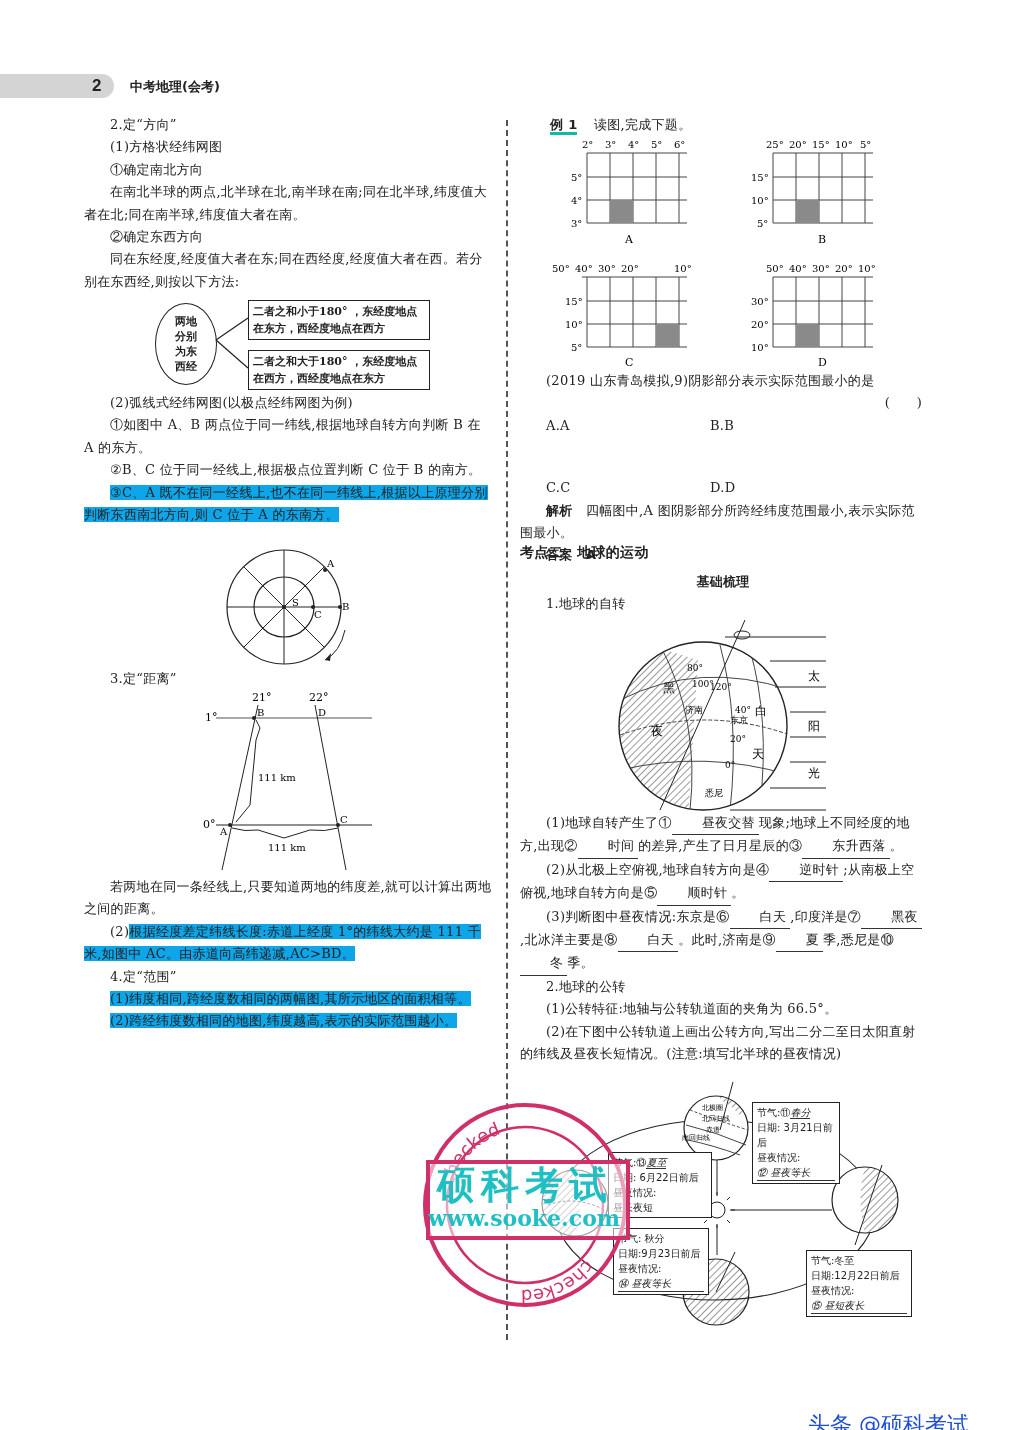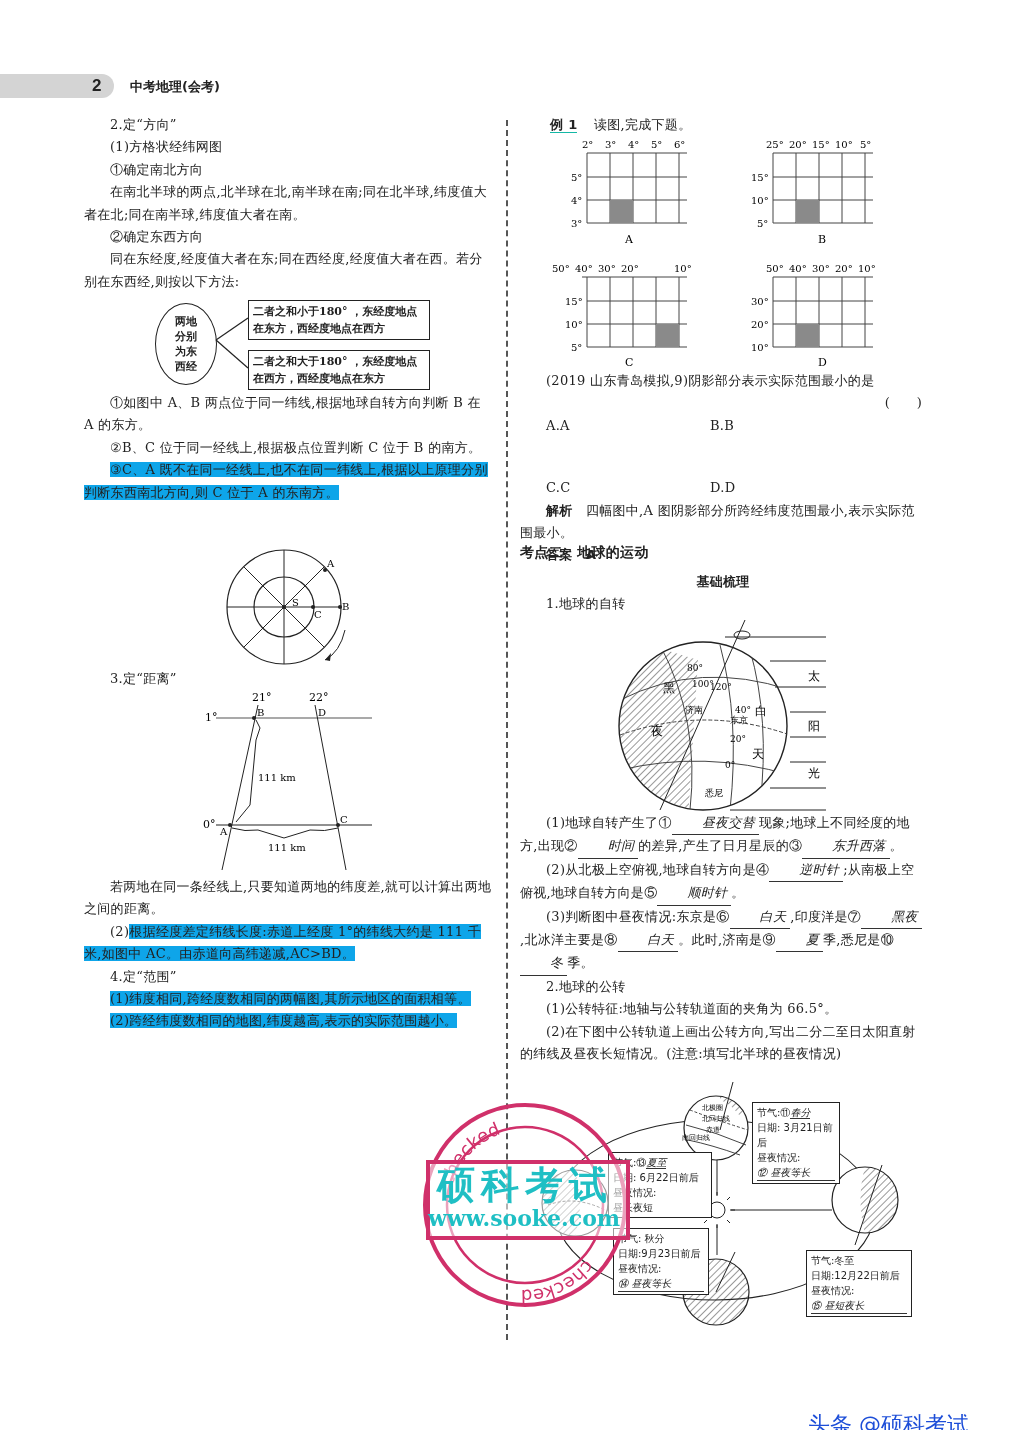--- a/index.html
+++ b/index.html
@@ -9,21 +9,21 @@
   .header-bar { left:0; top:74px; width:114px; height:24px; background:#d4d4d4; border-radius:0 12px 12px 0; }
   .page-num { left:92px; top:74px; font:bold 17px "Liberation Sans",sans-serif; line-height:24px; color:#222; }
   .book-title { left:130px; top:76px; font:bold 13px "DejaVu Sans",sans-serif; line-height:22px; }
   .col-divider { left:506px; top:120px; height:1220px; border-left:2px dashed #555; }
   .p { font-size:13px; line-height:22.4px; letter-spacing:0.3px; }
   .ind { text-indent:2em; }
   .hl { background:#0ea5e9; }
   .left-col { left:84px; width:408px; }
   .right-col { left:520px; width:406px; }
   .bold { font-weight:bold; font-family:"DejaVu Sans",sans-serif; }
-  .blank { display:inline-block; border-bottom:1px solid #333; padding:0 4px; font-style:italic; text-align:center; }
+  .blank { display:inline-block; border-bottom:1px solid #333; padding:0 4px; text-align:center; }
   .flow-oval { left:155px; top:303px; width:60px; height:80px; border:1.5px solid #222; border-radius:50%; text-align:center; font-size:11px; line-height:15px; font-weight:bold; }
   .flow-oval div { padding-top:10px; }
   .flow-box { width:172px; border:1.5px solid #222; font-size:11px; line-height:17px; padding:2px 4px; font-weight:bold; }
   svg { position:absolute; overflow:visible; }
   .stamp { left:420px; top:1100px; width:210px; height:210px; }
   .watermark-box { left:426px; top:1160px; width:196px; height:72px; border:4px solid #d0306a; background:rgba(255,255,255,0.55); }
   .wm-title { left:430px; top:1160px; width:190px; font:bold 38px "DejaVu Sans",sans-serif; color:#1fbfc4; letter-spacing:6px; text-align:center; }
   .wm-url { left:424px; top:1205px; width:200px; font:bold 22px "DejaVu Serif",serif; color:#1fbfc4; text-align:center; }
   .footer-mark { left:808px; top:1410px; font:22px "DejaVu Sans",sans-serif; color:#1d4ed8; }
   .info-box { border:1.2px solid #222; background:#fff; font-size:10px; line-height:15px; padding:2px 4px; font-family:"DejaVu Sans",sans-serif; }
@@ -56,20 +56,21 @@
   </div>
 </div>
 <svg style="left:0;top:0;width:1px;height:1px;">
   <line x1="216" y1="340" x2="248" y2="318" stroke="#222" stroke-width="1.2"></line>
   <line x1="216" y1="340" x2="248" y2="368" stroke="#222" stroke-width="1.2"></line>
 </svg>
 <div class="abs flow-box" style="left:248px;top:300px;">二者之和小于180° ，东经度地点在东方，西经度地点在西方</div>
 <div class="abs flow-box" style="left:248px;top:350px;">二者之和大于180° ，东经度地点在西方，西经度地点在东方</div>
 
 <div class="abs left-col p" style="top:392px;">
+  <div class="ind">(2)弧线式经纬网图(以极点经纬网图为例)</div>
   <div class="ind">①如图中 A、B 两点位于同一纬线,根据地球自转方向判断 B 在 A 的东方。</div>
   <div class="ind">②B、C 位于同一经线上,根据极点位置判断 C 位于 B 的南方。</div>
   <div class="ind"><span class="hl">③C、A 既不在同一经线上,也不在同一纬线上,根据以上原理分别判断东西南北方向,则 C 位于 A 的东南方。</span></div>
 </div>
 
 <svg style="left:0;top:0;width:1px;height:1px;">
   <circle cx="284" cy="607" r="57" fill="none" stroke="#222" stroke-width="1.2"></circle>
   <circle cx="284" cy="607" r="30" fill="none" stroke="#222" stroke-width="1.2"></circle>
   <line x1="227" y1="607" x2="341" y2="607" stroke="#222"></line>
   <line x1="284" y1="550" x2="284" y2="664" stroke="#222"></line>
@@ -115,21 +116,21 @@
 
 <div class="abs left-col p" style="top:876px;">
   <div class="ind">若两地在同一条经线上,只要知道两地的纬度差,就可以计算出两地之间的距离。</div>
   <div class="ind"><span>(2)</span><span class="hl">根据经度差定纬线长度:赤道上经度 1°的纬线大约是 111 千米,如图中 AC。由赤道向高纬递减,AC&gt;BD。</span></div>
   <div class="ind">4.定“范围”</div>
   <div class="ind"><span class="hl">(1)纬度相同,跨经度数相同的两幅图,其所示地区的面积相等。</span></div>
   <div class="ind"><span class="hl">(2)跨经纬度数相同的地图,纬度越高,表示的实际范围越小。</span></div>
 </div>
 
 <div class="abs p" style="left:550px;top:114px;">
-  <span class="bold" style="border-bottom:1px solid #14b8a6;text-align:right;">例 1</span>
+  <span class="bold" style="border-bottom:3px solid #14b8a6;text-align:right;">例 1</span>
   <span style="margin-left:12px;">读图,完成下题。</span>
 </div>
 
 <svg style="left:0;top:0;width:1px;height:1px;">
 
   <g transform="translate(587,153)">
     <g stroke="#444" stroke-width="1">
       <line x1="0" y1="0" x2="0" y2="70"></line>
         <line x1="23" y1="0" x2="23" y2="70"></line>
         <line x1="46" y1="0" x2="46" y2="70"></line>

